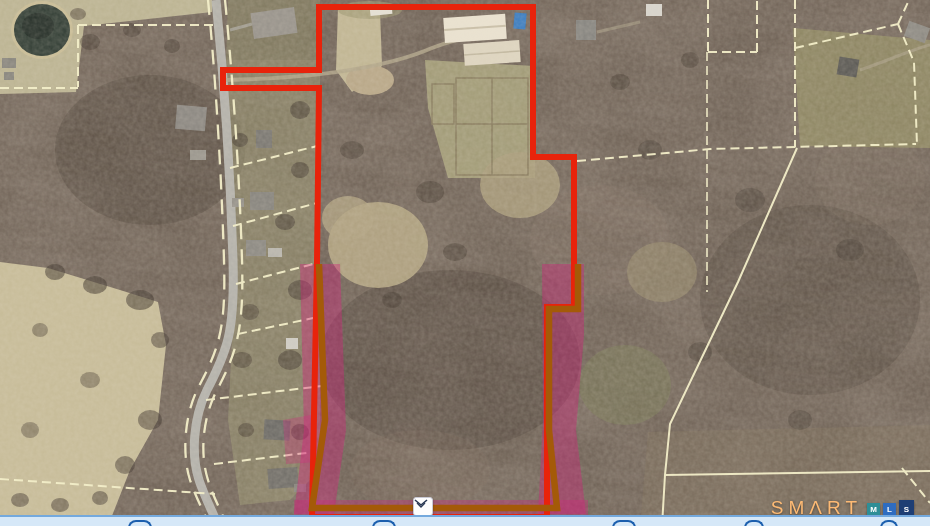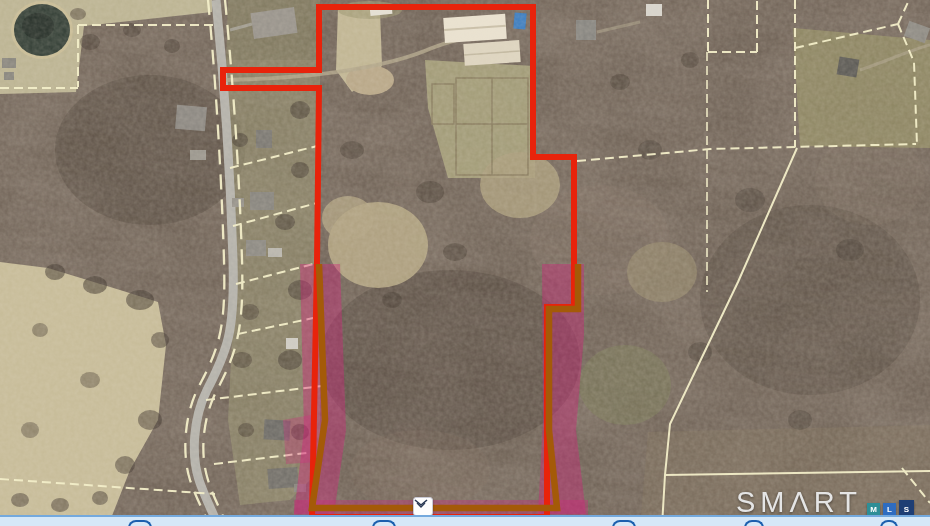--- a/index.html
+++ b/index.html
@@ -9,21 +9,21 @@
     background:#6d5f53;
   }
   .stage svg{position:absolute;left:0;top:0;display:block;}
   
   .watermark{
     position:absolute;right:16px;bottom:9px;z-index:30;
     display:flex;align-items:flex-end;gap:5px;
     pointer-events:none;
   }
   .wm-text{
-    color:#e5e5e5;font-size:29px;font-weight:500;letter-spacing:5px;line-height:1;
+    color:#fdba74;font-size:19px;font-weight:500;letter-spacing:5px;line-height:1;
     text-shadow:0 1px 3px rgba(0,0,0,.45);
   }
   .wm-squares{display:flex;align-items:flex-end;gap:3px;margin-bottom:1px;}
   .wm-sq{
     width:13px;height:13px;display:flex;align-items:center;justify-content:center;
     color:#fff;font-size:8px;font-weight:bold;
     box-shadow:0 1px 2px rgba(0,0,0,.4);
   }
   .wm-sq.m{background:#2E8E96;}
   .wm-sq.l{background:#2E6CC0;}

